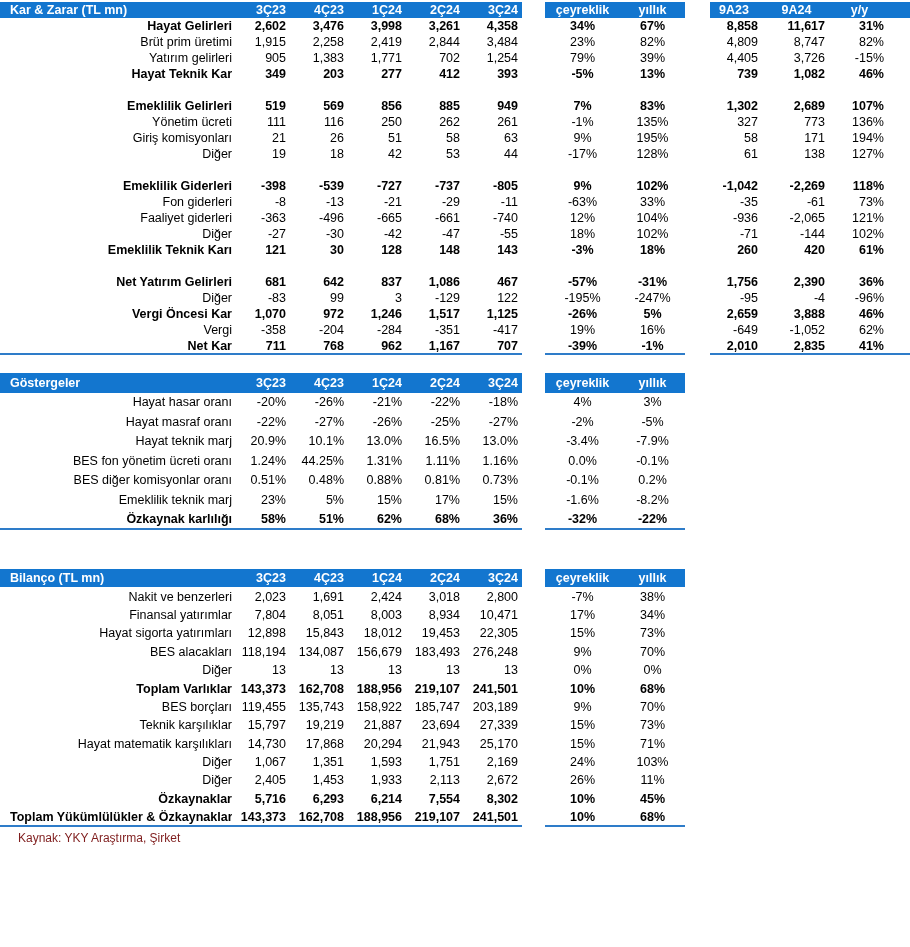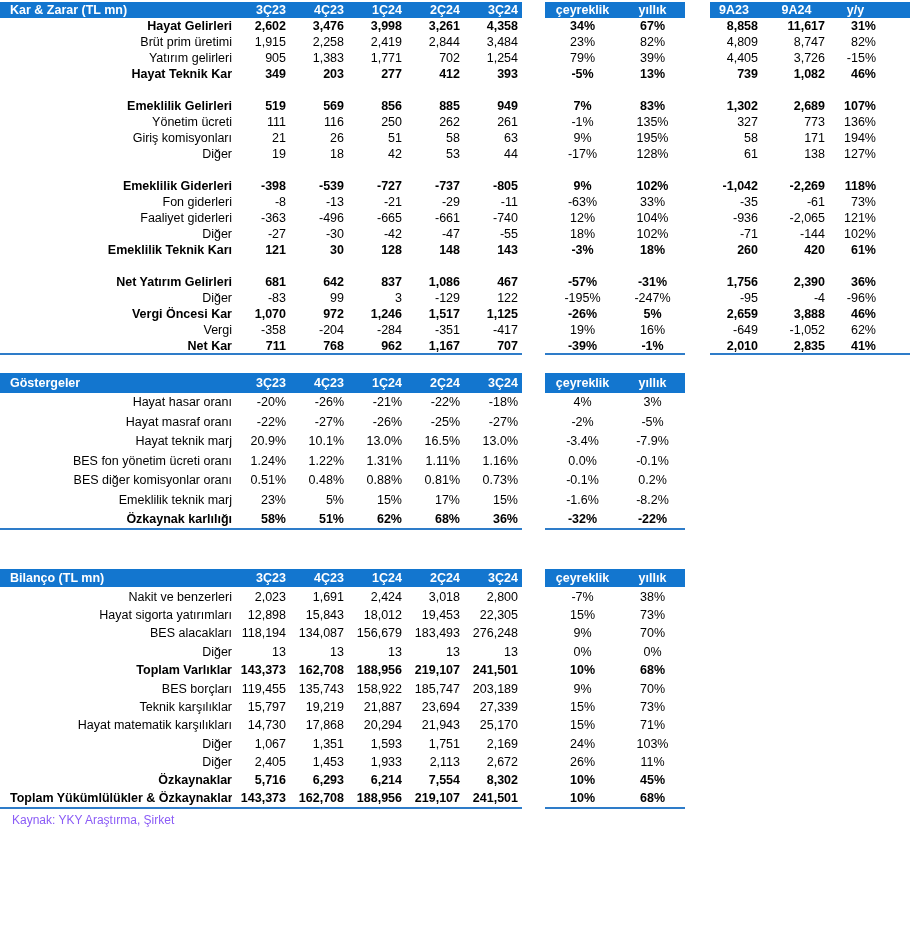--- a/index.html
+++ b/index.html
@@ -21,27 +21,27 @@
   .tbl-2 tr{ height:18.4px; }
   th.bar{ background:var(--accent); color:#fff; font-weight:700; text-align:center; }
   th.bar.label-col{ text-align:left; }
   .label-col{ text-align:right; padding-left:10px; }
   td.indent{ padding-left:26px; }
   .num{ text-align:right; padding-right:4px; }
   th.qh{ text-align:right; padding-right:4px; }
   .pct{ text-align:center; }
   .n0{ padding-right:10px; }
   .n1{ padding-right:10px; }
-  .n2{ padding-right:34px; }
+  .n2{ padding-right:26px; }
   th.nh{ text-align:center; }
   tr.bold td{ font-weight:700; }
   tr.end td{ border-bottom:2px solid var(--rule); }
   tr.end td.sp, tr.end td.void{ border-bottom:none; }
   td.sp, th.sp, td.void, th.void{ background:transparent; }
-  .source-note{ margin-top:4px; padding-left:12px; font-size:12px; color:#8b5cf6; }
+  .source-note{ margin-top:4px; padding-left:18px; font-size:12px; color:#7f1d1d; }
 </style>
 </head>
 <body>
 
 <div class="section" id="t0">
     <table class="grid tbl-0">
       <colgroup>
         <col style="width: 232px;">
         <col style="width: 58px;">
         <col style="width: 58px;">
@@ -432,21 +432,21 @@
           <td class="pct">-3.4%</td>
           <td class="pct">-7.9%</td>
           <td class="void"></td>
           <td class="void"></td>
           <td class="void"></td>
           <td class="void"></td>
         </tr>
         <tr>
           <td class="label-col">BES fon yönetim ücreti oranı</td>
           <td class="num">1.24%</td>
-          <td class="num">1.22%</td>
+          <td class="num">44.25%</td>
           <td class="num">1.31%</td>
           <td class="num">1.11%</td>
           <td class="num">1.16%</td>
           <td class="sp"></td>
           <td class="pct">0.0%</td>
           <td class="pct">-0.1%</td>
           <td class="void"></td>
           <td class="void"></td>
           <td class="void"></td>
           <td class="void"></td>
@@ -543,20 +543,35 @@
           <td class="num">2,800</td>
           <td class="sp"></td>
           <td class="pct">-7%</td>
           <td class="pct">38%</td>
           <td class="void"></td>
           <td class="void"></td>
           <td class="void"></td>
           <td class="void"></td>
         </tr>
         <tr>
+          <td class="label-col">Finansal yatırımlar</td>
+          <td class="num">7,804</td>
+          <td class="num">8,051</td>
+          <td class="num">8,003</td>
+          <td class="num">8,934</td>
+          <td class="num">10,471</td>
+          <td class="sp"></td>
+          <td class="pct">17%</td>
+          <td class="pct">34%</td>
+          <td class="void"></td>
+          <td class="void"></td>
+          <td class="void"></td>
+          <td class="void"></td>
+        </tr>
+        <tr>
           <td class="label-col">Hayat sigorta yatırımları</td>
           <td class="num">12,898</td>
           <td class="num">15,843</td>
           <td class="num">18,012</td>
           <td class="num">19,453</td>
           <td class="num">22,305</td>
           <td class="sp"></td>
           <td class="pct">15%</td>
           <td class="pct">73%</td>
           <td class="void"></td>

